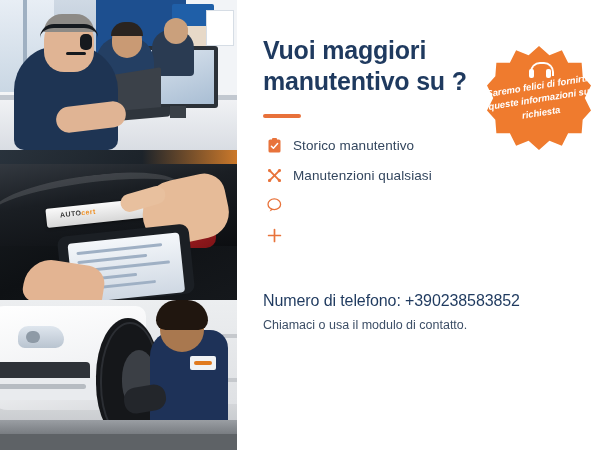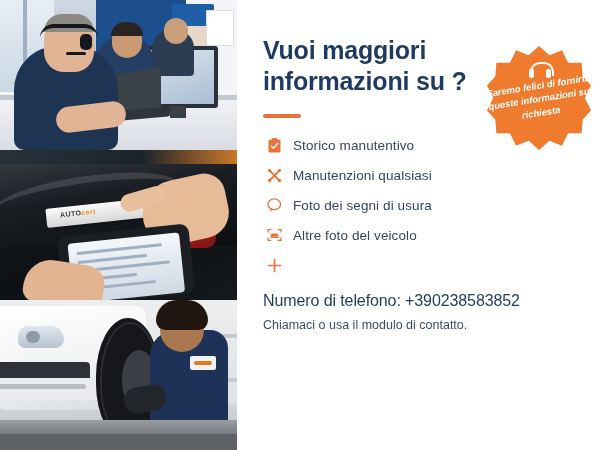--- a/index.html
+++ b/index.html
@@ -190,21 +190,21 @@
         <div class="mhair"></div>
       <div class="logo"></div>
         <div class="glove"></div>
       <div class="lift"></div>
         <div class="floor"></div>
     </div>
   </div>
 
   <div class="content">
 
-    <div class="headline">Vuoi maggiori informazioni su ?</div>
+    <div class="headline">Vuoi maggiori manutentivo su ?</div>
     <div class="rule"></div>
 
     <div class="badge">
       <div class="star"></div>
       <div class="hs">
         <div class="band"></div>
           <div class="l"></div>
           <div class="r"></div>
       </div>
       <div class="btxt">Saremo felici di fornirti queste informazioni su richiesta</div>
@@ -236,33 +236,22 @@
         <span class="txt">Manutenzioni qualsiasi</span>
       </div>
 
       <div class="feat">
         <span class="ico">
           <svg width="15" height="14" viewBox="0 0 15 14">
             <ellipse cx="7.3" cy="6.3" rx="6.3" ry="5.4" fill="none" stroke="#e8733b" stroke-width="1.3"></ellipse>
             <path d="M4.2 10.6 L2.6 13.4 L6.4 11.6 Z" fill="#e8733b"></path>
           </svg>
         </span>
-        <span class="txt">Foto dei segni di usura</span>
-      </div>
-
-      <div class="feat">
-        <span class="ico">
-          <svg width="15" height="14" viewBox="0 0 15 14">
-            <path d="M1 4 V1.6 H3.8 M11.2 1.6 H14 V4 M14 10 V12.4 H11.2 M3.8 12.4 H1 V10" stroke="#e8733b" stroke-width="1.3" fill="none" stroke-linecap="round"></path>
-            <path d="M3.6 8.6 h7.8 v1.3 h-7.8 z" fill="#e8733b"></path>
-            <path d="M4.3 5.6 h6.4 l1 3 h-8.4 z" fill="#e8733b"></path>
-          </svg>
-        </span>
-        <span class="txt">Altre foto del veicolo</span>
-      </div>
+      </div>
+
 
       <div class="feat">
         <span class="ico">
           <svg width="15" height="15" viewBox="0 0 15 15">
             <path d="M7.5 1.6 V13.4 M1.6 7.5 H13.4" stroke="#e8733b" stroke-width="1.7" stroke-linecap="round"></path>
           </svg>
         </span>
       </div>
     </div>
 

